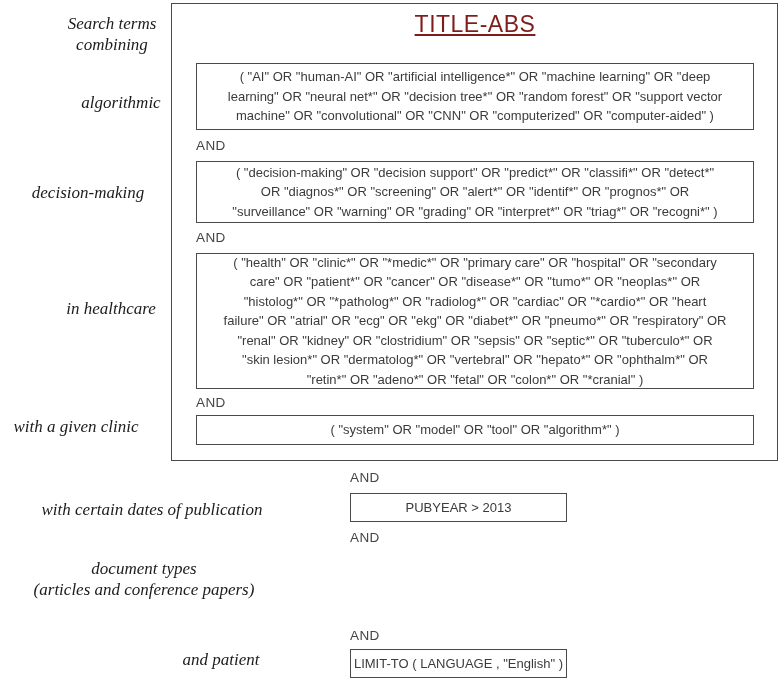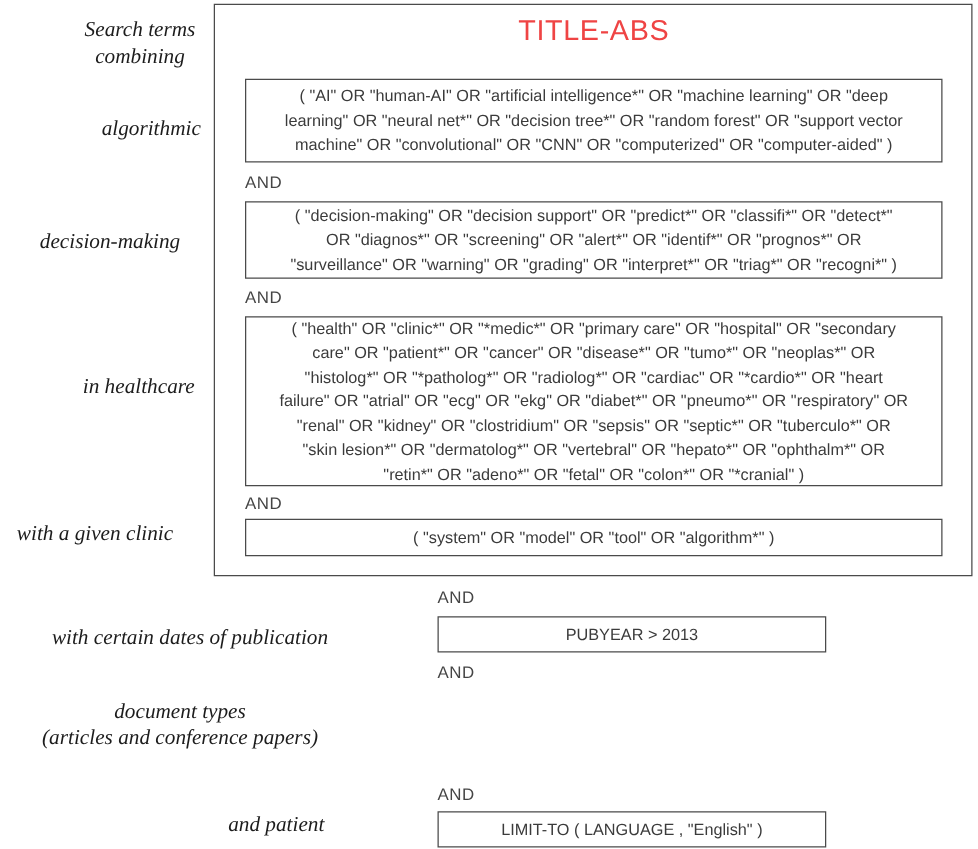--- a/index.html
+++ b/index.html
@@ -21,39 +21,40 @@
     background: #ffffff;
   }
   .title {
     position: absolute;
     left: 171px; top: 11px;
     width: 608px;
     text-align: center;
     font-size: 23px;
     font-weight: 500;
     letter-spacing: 0.5px;
-    color: #ef4444;
+    color: #7f1d1d;
+    text-decoration: underline;
   }
   
   .qbox {
     position: absolute;
     border: 1.3px solid #4a4a4a;
     background: #ffffff;
     display: flex;
     align-items: center;
     justify-content: center;
     text-align: center;
     white-space: pre-line;
     font-size: 13px;
     line-height: 19.5px;
     color: #3b3b3b;
     box-sizing: border-box;
   }
   .qbox-wide  { left: 196px; width: 558px; }
-  .qbox-small { left: 350px; width: 311px; }
+  .qbox-small { left: 350px; width: 217px; }
   #q-algorithmic { top: 63px;  height: 67px; }
   #q-decision    { top: 161px; height: 62px; }
   #q-healthcare  { top: 253px; height: 136px; }
   #q-system      { top: 415px; height: 30px; }
   #q-pubyear     { top: 493px; height: 29px; }
   #q-doctype     { top: 549px; height: 68px; }
   #q-language    { top: 649px; height: 29px; }
   
   .and {
     position: absolute;

